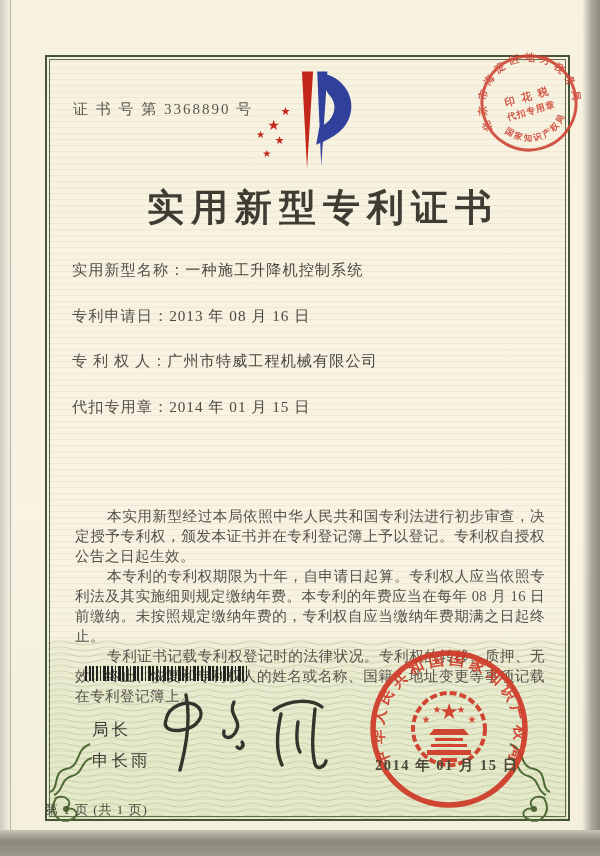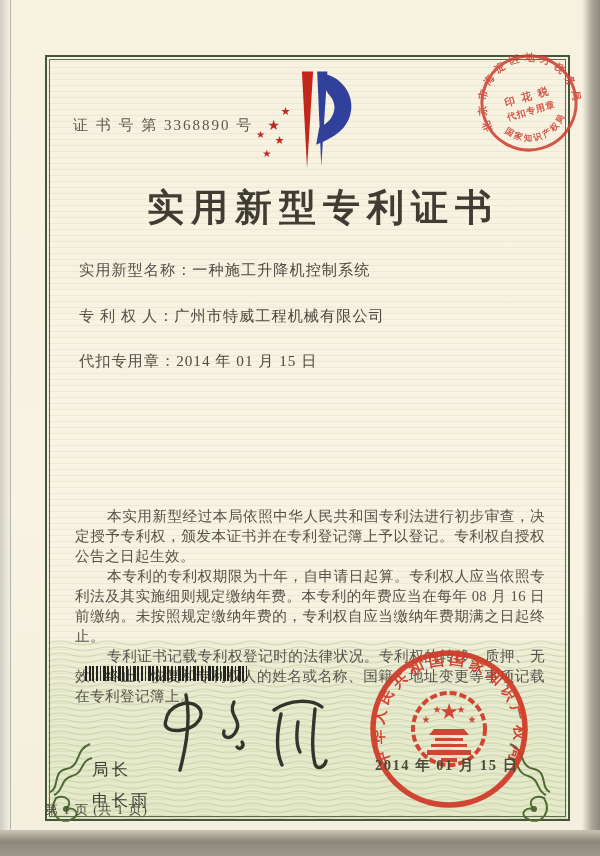--- a/index.html
+++ b/index.html
@@ -23,40 +23,40 @@
 
   
   .faintlines { position:absolute; left:48px; top:58px; width:519px; height:760px;
                 background:repeating-linear-gradient(0deg, rgba(176,172,130,0.14) 0 1px, transparent 1px 6px); }
 
   
   .band { position:absolute; left:48px; top:640px; width:519px; height:179px;
           background:linear-gradient(180deg, rgba(226,232,198,0.25), #e7ebcf 35%, #e4e9c9); }
   .band svg { position:absolute; left:0; top:0; }
 
-  .cert-no { position:absolute; left:73px; top:116px; font-size:15px; letter-spacing:2px; color:#5a564c; }
+  .cert-no { position:absolute; left:73px; top:100px; font-size:15px; letter-spacing:2px; color:#5a564c; }
 
   .logo { position:absolute; left:250px; top:66px; }
 
   .title { position:absolute; left:45px; top:183px; width:525px; text-align:center;
            font-size:37px; font-weight:600; letter-spacing:7px; color:#3f3c34;padding-left:31px; }
 
-  .fields { position:absolute; left:79px; top:260px; width:470px;font-family:Liberation Serif, serif; }
+  .fields { position:absolute; left:72px; top:260px; width:470px;font-family:Liberation Serif, serif; }
   .field-row { height:45.5px; font-size:15.2px; color:#504b41; letter-spacing:1px; white-space:nowrap; }
   .field-row .lbl { color:#55504a; }
   .field-row .val { color:#4c473f; }
 
   .paras { position:absolute; left:75px; top:506px; width:470px; }
   .paras p { font-size:14.6px; line-height:20px; color:#56514a; text-indent:2.2em;
              letter-spacing:0.4px; text-align:justify; }
 
   .barcode { position:absolute; left:85px; top:666px; width:162px; height:15px;
              background:repeating-linear-gradient(90deg,#23231f 0 1.5px,transparent 1.5px 3.5px,#23231f 3.5px 6px,transparent 6px 7.5px); }
 
-  .signer { position:absolute; left:92px; top:714px; font-size:16.5px; color:#3c3a32; letter-spacing:3px; line-height:31px;margin-top:40px; }
+  .signer { position:absolute; left:92px; top:714px; font-size:16.5px; color:#3c3a32; letter-spacing:3px; line-height:31px; }
   .signature { position:absolute; left:150px; top:690px; }
 
   .seal { position:absolute; left:363px; top:643px; opacity:0.93; }
   .seal-date { position:absolute; left:375px; top:756px; width:160px; font-size:14.5px;
                color:#4b4a38; letter-spacing:1.5px; font-weight:bold; white-space:nowrap; }
 
   .tax-stamp { position:absolute; left:474px; top:48px; opacity:0.88; }
 
   .ornament { position:absolute; }
   .orn-left { left:46px; top:742px; }
@@ -133,20 +133,23 @@
     </svg>
   </div>
 
   <div class="title">实用新型专利证书</div>
 
   <div class="fields">
     <div class="field-row">
       <span class="lbl">实用新型名称：</span><span class="val">一种施工升降机控制系统</span>
     </div>
     <div class="field-row">
+      <span class="lbl">专利申请日：</span><span class="val">2013 年 08 月 16 日</span>
+    </div>
+    <div class="field-row">
       <span class="lbl">专 利 权 人：</span><span class="val">广州市特威工程机械有限公司</span>
     </div>
     <div class="field-row">
       <span class="lbl">代扣专用章：</span><span class="val">2014 年 01 月 15 日</span>
     </div>
   </div>
 
   <div class="paras">
     <p>本实用新型经过本局依照中华人民共和国专利法进行初步审查，决定授予专利权，颁发本证书并在专利登记簿上予以登记。专利权自授权公告之日起生效。</p>
     <p>本专利的专利权期限为十年，自申请日起算。专利权人应当依照专利法及其实施细则规定缴纳年费。本专利的年费应当在每年 08 月 16 日前缴纳。未按照规定缴纳年费的，专利权自应当缴纳年费期满之日起终止。</p>

